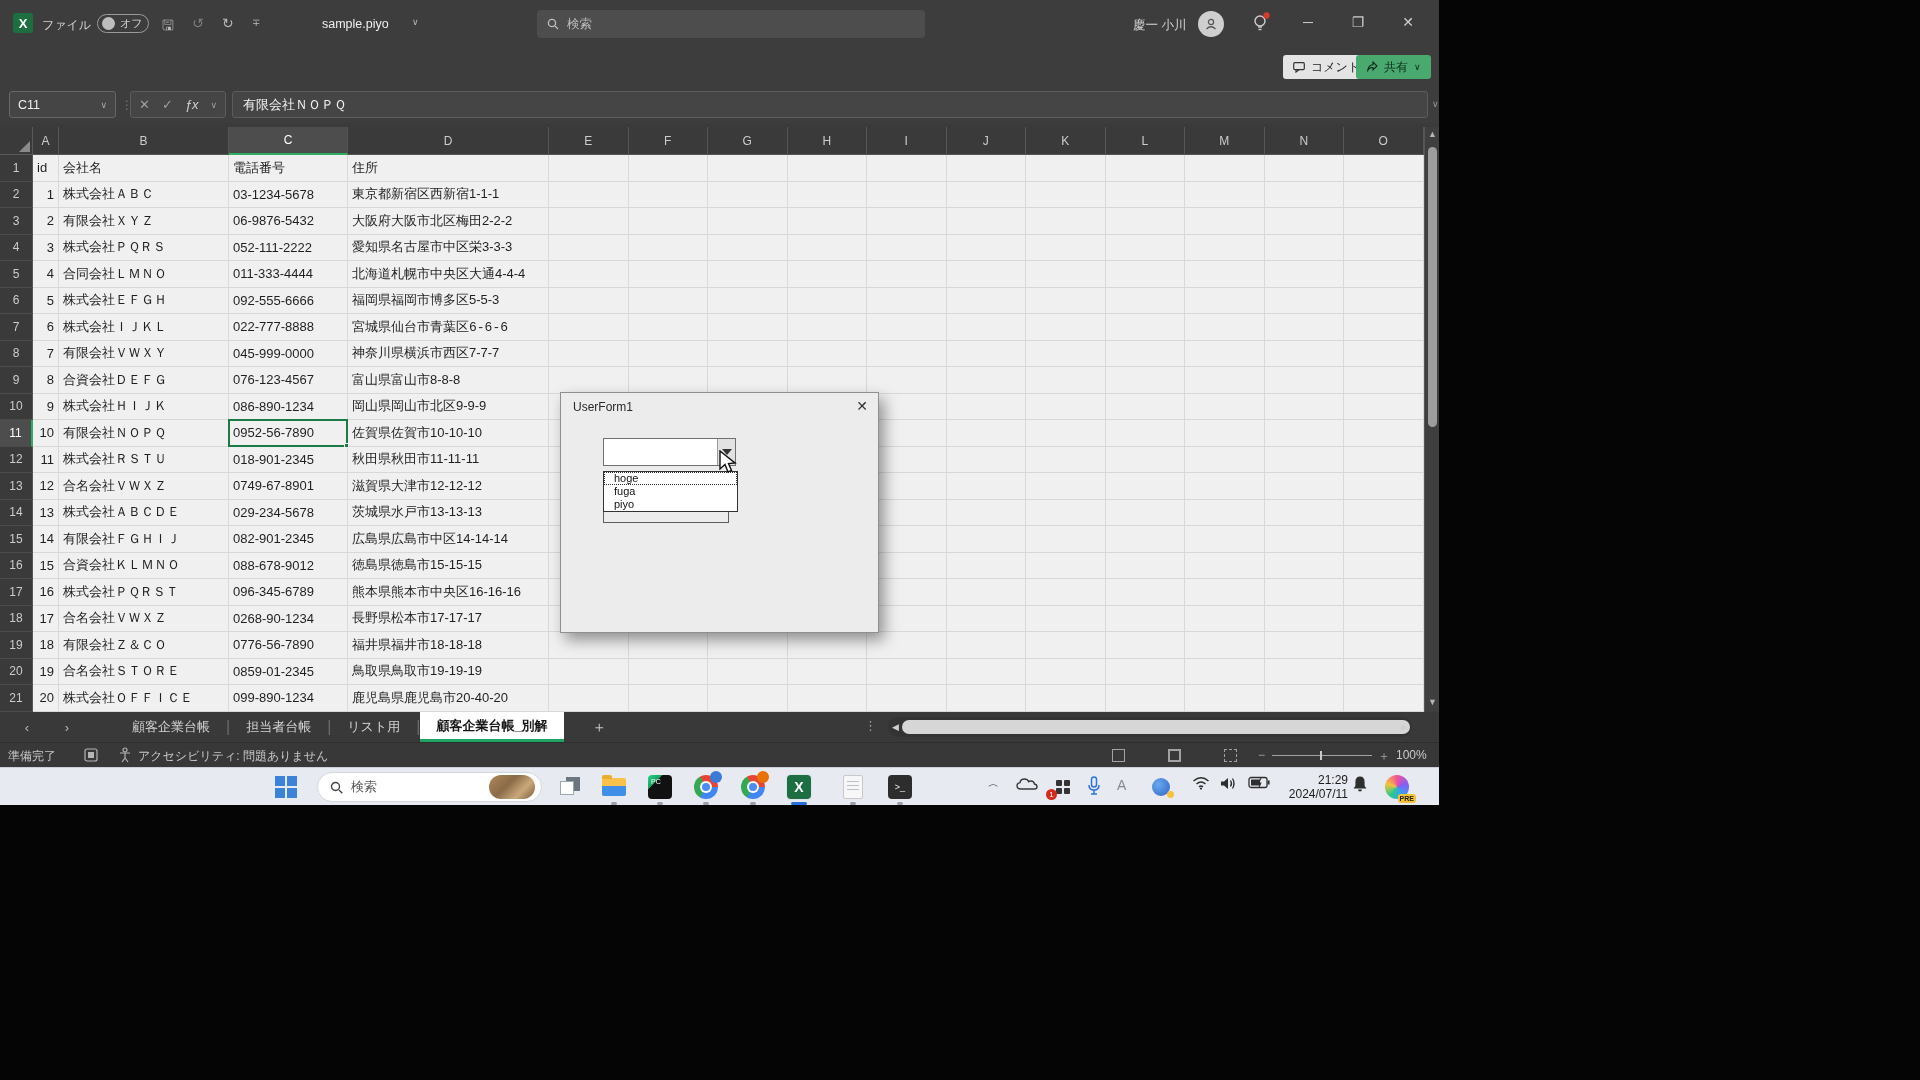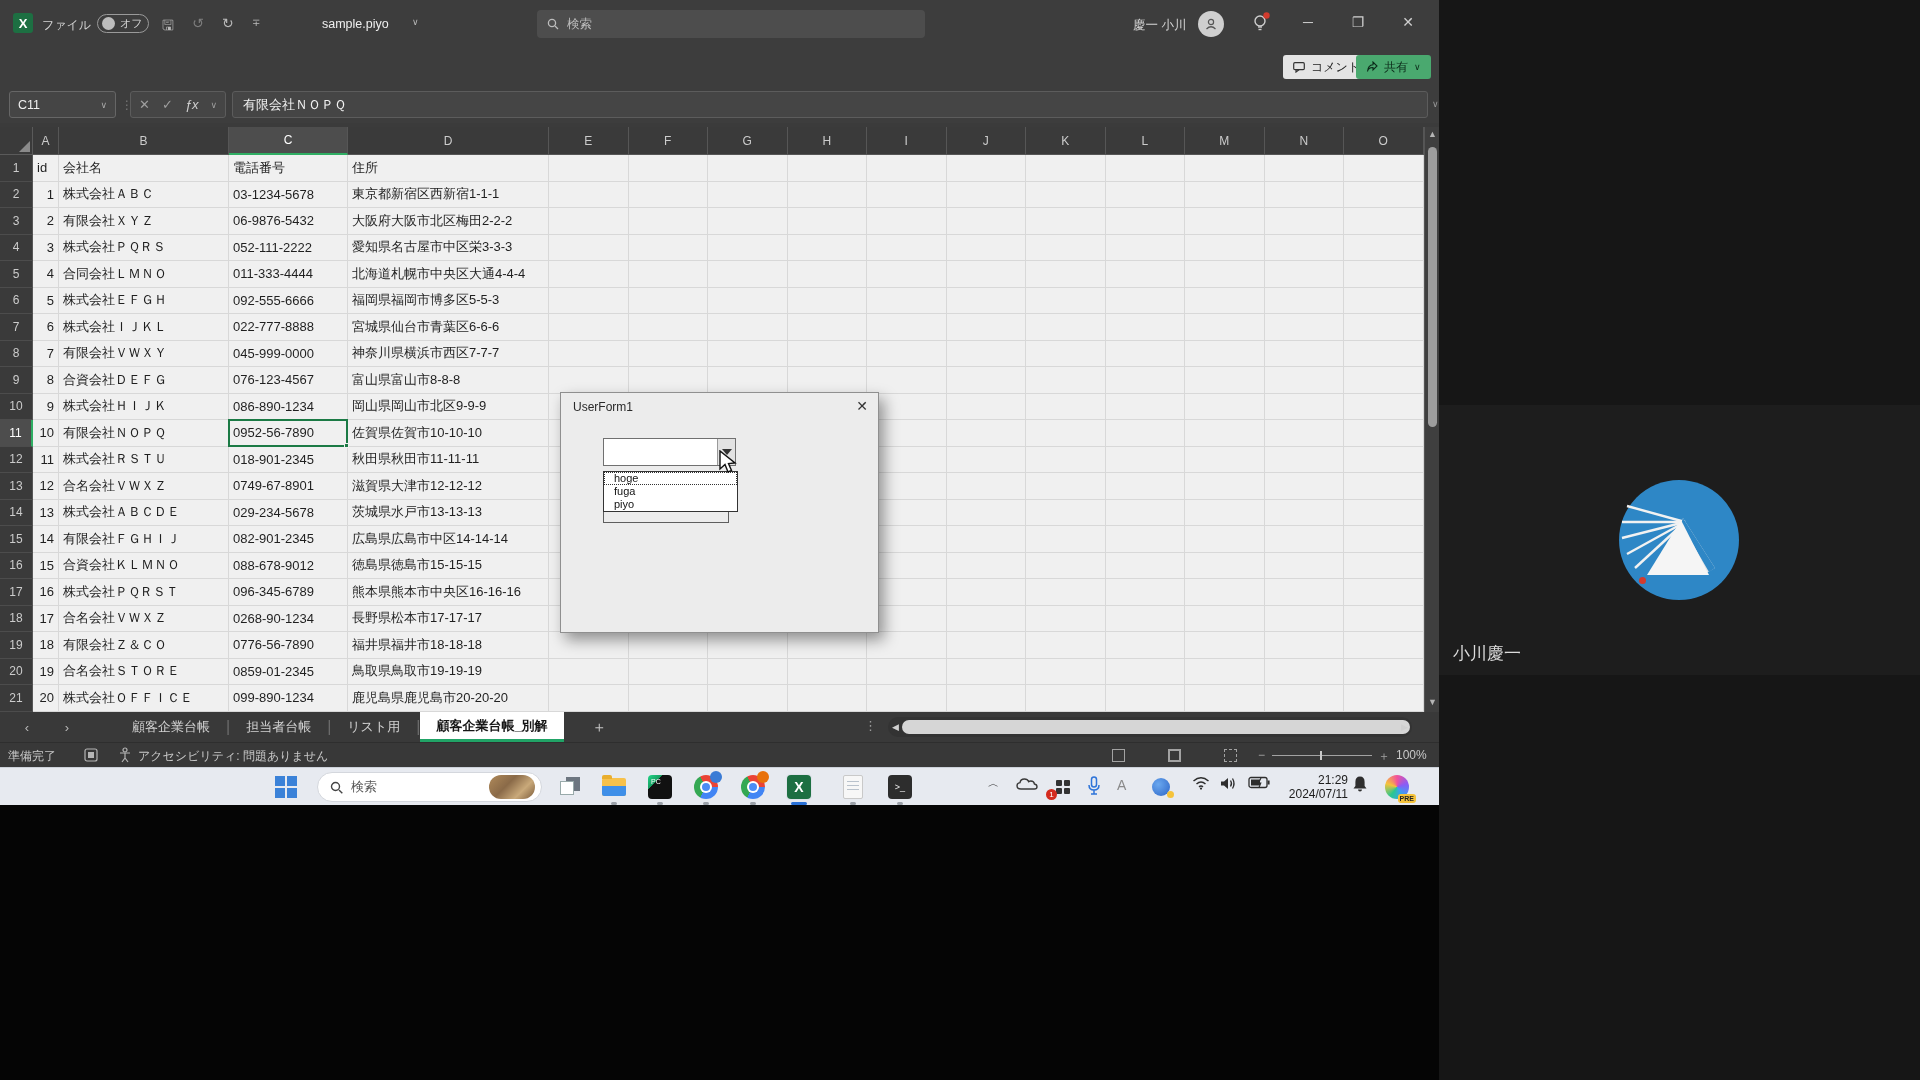--- a/index.html
+++ b/index.html
@@ -359,21 +359,21 @@
         <div class="cell" style="left: 946.5px; top: 160.5px; width: 79.5px; height: 26.5px;"></div>
         <div class="cell" style="left: 1026px; top: 160.5px; width: 79.5px; height: 26.5px;"></div>
         <div class="cell" style="left: 1105.5px; top: 160.5px; width: 79.5px; height: 26.5px;"></div>
         <div class="cell" style="left: 1185px; top: 160.5px; width: 79.5px; height: 26.5px;"></div>
         <div class="cell" style="left: 1264.5px; top: 160.5px; width: 79.5px; height: 26.5px;"></div>
         <div class="cell" style="left: 1344px; top: 160.5px; width: 79.5px; height: 26.5px;"></div>
         <div class="rhead" style="left: 0px; top: 187px; width: 33px; height: 26.5px;">7</div>
         <div class="cell num" style="left: 33px; top: 187px; width: 26px; height: 26.5px;">6</div>
         <div class="cell" style="left: 59px; top: 187px; width: 170px; height: 26.5px;">株式会社ＩＪＫＬ</div>
         <div class="cell" style="left: 229px; top: 187px; width: 119px; height: 26.5px;">022-777-8888</div>
-        <div class="cell" style="left: 348px; top: 187px; width: 201px; height: 26.5px;">宮城県仙台市青葉区6-6-6</div>
+        <div class="cell" style="left: 348px; top: 187px; width: 201px; height: 26.5px; font-family: Liberation Mono, monospace;">宮城県仙台市青葉区6-6-6</div>
         <div class="cell" style="left: 549px; top: 187px; width: 79.5px; height: 26.5px;"></div>
         <div class="cell" style="left: 628.5px; top: 187px; width: 79.5px; height: 26.5px;"></div>
         <div class="cell" style="left: 708px; top: 187px; width: 79.5px; height: 26.5px;"></div>
         <div class="cell" style="left: 787.5px; top: 187px; width: 79.5px; height: 26.5px;"></div>
         <div class="cell" style="left: 867px; top: 187px; width: 79.5px; height: 26.5px;"></div>
         <div class="cell" style="left: 946.5px; top: 187px; width: 79.5px; height: 26.5px;"></div>
         <div class="cell" style="left: 1026px; top: 187px; width: 79.5px; height: 26.5px;"></div>
         <div class="cell" style="left: 1105.5px; top: 187px; width: 79.5px; height: 26.5px;"></div>
         <div class="cell" style="left: 1185px; top: 187px; width: 79.5px; height: 26.5px;"></div>
         <div class="cell" style="left: 1264.5px; top: 187px; width: 79.5px; height: 26.5px;"></div>
@@ -583,21 +583,21 @@
         <div class="cell" style="left: 946.5px; top: 531.5px; width: 79.5px; height: 26.5px;"></div>
         <div class="cell" style="left: 1026px; top: 531.5px; width: 79.5px; height: 26.5px;"></div>
         <div class="cell" style="left: 1105.5px; top: 531.5px; width: 79.5px; height: 26.5px;"></div>
         <div class="cell" style="left: 1185px; top: 531.5px; width: 79.5px; height: 26.5px;"></div>
         <div class="cell" style="left: 1264.5px; top: 531.5px; width: 79.5px; height: 26.5px;"></div>
         <div class="cell" style="left: 1344px; top: 531.5px; width: 79.5px; height: 26.5px;"></div>
         <div class="rhead" style="left: 0px; top: 558px; width: 33px; height: 26.5px;">21</div>
         <div class="cell num" style="left: 33px; top: 558px; width: 26px; height: 26.5px;">20</div>
         <div class="cell" style="left: 59px; top: 558px; width: 170px; height: 26.5px;">株式会社ＯＦＦＩＣＥ</div>
         <div class="cell" style="left: 229px; top: 558px; width: 119px; height: 26.5px;">099-890-1234</div>
-        <div class="cell" style="left: 348px; top: 558px; width: 201px; height: 26.5px;">鹿児島県鹿児島市20-20-20</div>
+        <div class="cell" style="left: 348px; top: 558px; width: 201px; height: 26.5px;">鹿児島県鹿児島市20-40-20</div>
         <div class="cell" style="left: 549px; top: 558px; width: 79.5px; height: 26.5px;"></div>
         <div class="cell" style="left: 628.5px; top: 558px; width: 79.5px; height: 26.5px;"></div>
         <div class="cell" style="left: 708px; top: 558px; width: 79.5px; height: 26.5px;"></div>
         <div class="cell" style="left: 787.5px; top: 558px; width: 79.5px; height: 26.5px;"></div>
         <div class="cell" style="left: 867px; top: 558px; width: 79.5px; height: 26.5px;"></div>
         <div class="cell" style="left: 946.5px; top: 558px; width: 79.5px; height: 26.5px;"></div>
         <div class="cell" style="left: 1026px; top: 558px; width: 79.5px; height: 26.5px;"></div>
         <div class="cell" style="left: 1105.5px; top: 558px; width: 79.5px; height: 26.5px;"></div>
         <div class="cell" style="left: 1185px; top: 558px; width: 79.5px; height: 26.5px;"></div>
         <div class="cell" style="left: 1264.5px; top: 558px; width: 79.5px; height: 26.5px;"></div>
@@ -777,32 +777,13 @@
         <div class="uf-item focus">hoge</div>
         <div class="uf-item">fuga</div>
         <div class="uf-item">piyo</div>
       </div>
   </div>
 
   <svg class="abs cursor" width="22" height="24" viewBox="0 0 22 24">
     <path d="M2 1 L2 19 L7 14.5 L10 22 L13.5 20.5 L10.5 13.5 L17 13 Z" fill="#fff" stroke="#111" stroke-width="1.4"></path>
   </svg>
 
-  <div class="abs right-panel">
-    <div class="video-tile">
-      <svg class="abs" style="left:180px; top:75px;" width="120" height="120" viewBox="0 0 120 120">
-        <circle cx="60" cy="60" r="60" fill="#2e87c6"></circle>
-        <g stroke="#f2f2f2" stroke-width="2.4">
-          <line x1="66" y1="42" x2="8" y2="26"></line>
-            <line x1="66" y1="42" x2="3" y2="42"></line>
-          <line x1="66" y1="42" x2="3" y2="58"></line>
-            <line x1="66" y1="42" x2="8" y2="74"></line>
-          <line x1="66" y1="42" x2="16" y2="88"></line>
-        </g>
-        <polygon points="64,38 96,88 84,95 60,48" fill="#dfe3e6"></polygon>
-        <polygon points="64,38 96,88 90,92 62,44" fill="#2e87c6"></polygon>
-        <polygon points="62,40 28,95 90,95" fill="#f5f5f5"></polygon>
-      </svg>
-      <div class="reddot"></div>
-      <div class="pname">小川慶一</div>
-    </div>
-  </div>
 </div>
 
 </body></html>

